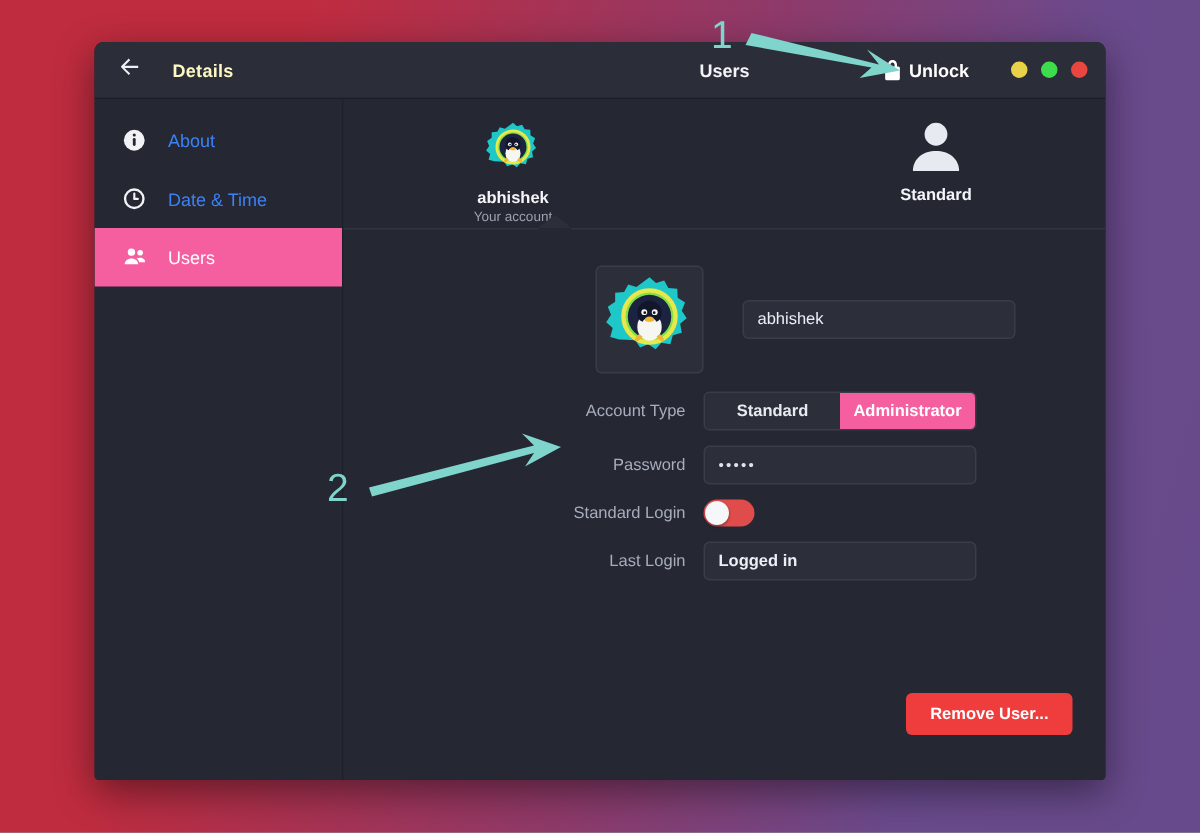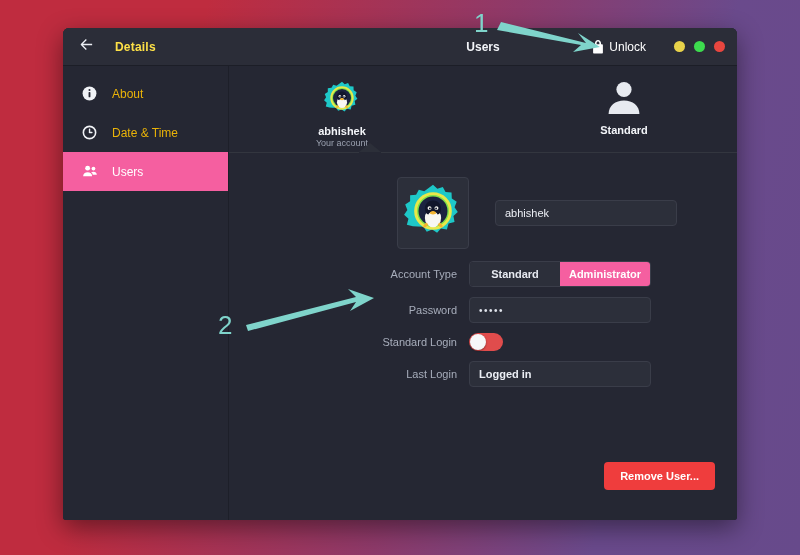--- a/index.html
+++ b/index.html
@@ -49,21 +49,21 @@
     width: 30px; height: 26px;
     margin-left: 8px;
     display: flex; align-items: center; justify-content: center;
     border-radius: 4px;
     cursor: pointer;
   }
   .back-btn svg { width: 15px; height: 15px; fill: #eceff4; }
   #titlebar-title-left {
     font-size: 12px;
     font-weight: bold;
-    color: #fde047;
+    color: #fef9c3;
     margin-left: 14px;
     letter-spacing: .2px;
   }
   #titlebar-right {
     flex: 1;
     height: 100%;
     display: flex;
     align-items: center;
     justify-content: center;
     position: relative;
@@ -84,21 +84,21 @@
     align-items: center;
     gap: 5px;
     padding: 3px 7px;
     border-radius: 4px;
     cursor: pointer;
   }
   #unlock-btn .lock-ico { width: 12px; height: 14px; display: block; }
   #unlock-btn .lock-ico svg { width: 12px; height: 14px; fill: #ffffff; }
   #unlock-label {
     font-size: 12px;
-    font-weight: normal;
+    font-weight: bold;
     color: #ffffff;
   }
   #wincontrols {
     position: absolute;
     right: 12px;
     display: flex;
     gap: 9px;
     align-items: center;
   }
   .wbtn { width: 11px; height: 11px; border-radius: 50%; cursor: pointer; }
@@ -117,21 +117,21 @@
   .side-item {
     height: 39px;
     display: flex;
     align-items: center;
     padding-left: 18px;
     gap: 15px;
     cursor: pointer;
   }
   .side-item .s-ico { width: 16px; height: 16px; display:flex; align-items:center; justify-content:center; }
   .side-item .s-ico svg { width: 15px; height: 15px; fill: #f0f2f6; }
-  .side-item .s-lab { font-size: 12px; color: #eab308; }
+  .side-item .s-lab { font-size: 12px; color: #3b82f6; }
   .side-item.active { background: #f55fa0; }
   .side-item.active .s-lab { color: #ffffff; }
   .side-item.active .s-ico svg { fill: #ffffff; }
 
   
   #content { flex: 1; background: #252733; display: flex; flex-direction: column; min-width: 0; position: relative; }
 
   
   #carousel {
     height: 86px;

